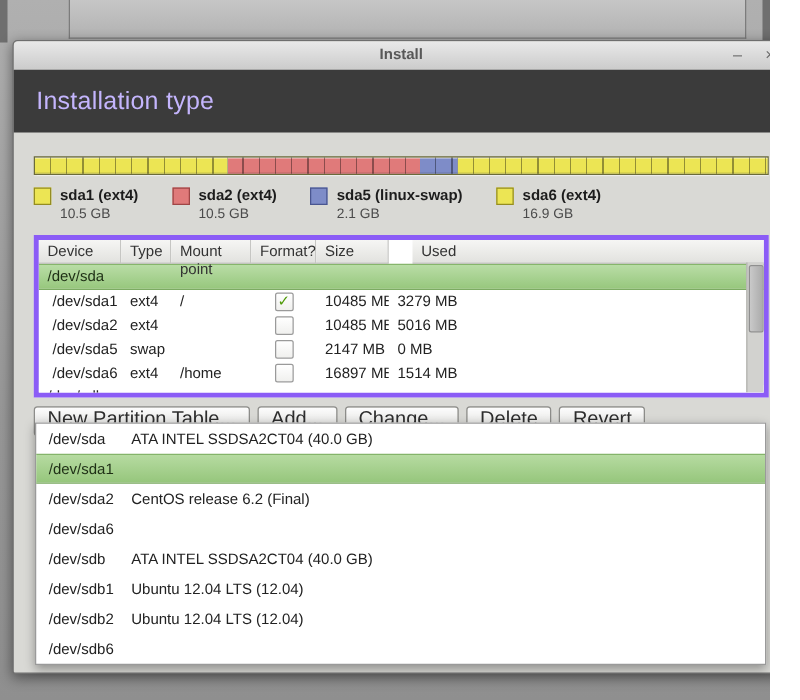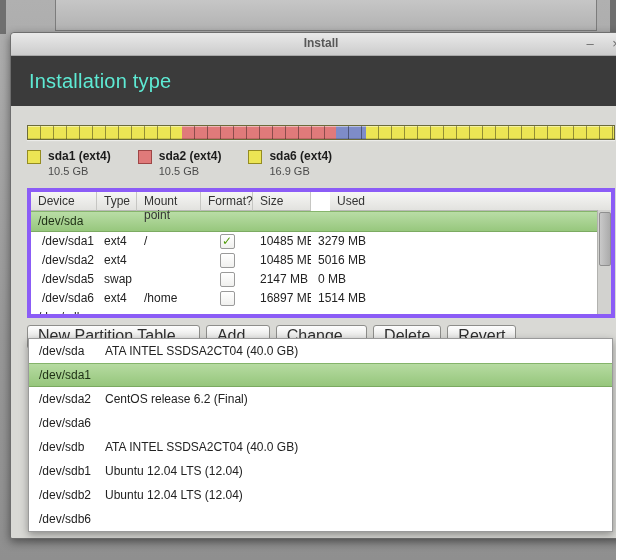--- a/index.html
+++ b/index.html
@@ -17,21 +17,21 @@
     box-shadow:0 3px 10px rgba(0,0,0,.45);}
   .titlebar{height:22px;border-radius:4px 4px 0 0;
     background:linear-gradient(#e9e9e9,#cccccc);
     border-bottom:1px solid #a8a8a8;position:relative;}
   .titlebar .title{position:absolute;left:0;right:0;top:3px;text-align:center;
     font-size:12px;font-weight:bold;color:#585858;}
   .win-controls{position:absolute;right:8px;top:2px;display:flex;gap:12px;}
   .win-btn{font-size:13px;color:#6b6b6b;width:14px;text-align:center;cursor:default;line-height:17px;}
 
   .header{height:50px;background:#3b3b3b;display:flex;align-items:center;}
-  .header h1{margin:0 0 0 18px;font-size:20px;font-weight:normal;color:#5eead4;letter-spacing:.2px;}
+  .header h1{margin:0 0 0 18px;font-size:20px;font-weight:normal;color:#c4b5fd;letter-spacing:.2px;}
 
   .content{padding:0 16px;position:relative;}
 
   
   .partbar{margin-top:19px;height:13px;display:flex;border:1px solid #6b6b3a;
     box-shadow:0 1px 1px rgba(255,255,255,.5);}
   .seg{height:100%;box-shadow:inset 0 1px rgba(255,255,255,.45), inset 0 -1px rgba(0,0,0,.15);
     background-clip:padding-box;position:relative;}
   .seg::after{content:"";position:absolute;inset:0;
     background:repeating-linear-gradient(90deg, transparent 0 12px, rgba(0,0,0,.38) 12px 13px);}
@@ -122,20 +122,25 @@
           <span class="swatch sw-yellow"></span>
           <span class="legend-label">sda1 (ext4)</span>
           <span class="legend-size">10.5 GB</span>
         </div>
         <div class="legend-item">
           <span class="swatch sw-pink"></span>
           <span class="legend-label">sda2 (ext4)</span>
           <span class="legend-size">10.5 GB</span>
         </div>
         <div class="legend-item">
+          <span class="swatch sw-blue"></span>
+          <span class="legend-label">sda5 (linux-swap)</span>
+          <span class="legend-size">2.1 GB</span>
+        </div>
+        <div class="legend-item">
           <span class="swatch sw-yellow"></span>
           <span class="legend-label">sda6 (ext4)</span>
           <span class="legend-size">16.9 GB</span>
         </div>
       </div>
 
       <div class="ptable">
         <div class="tgrid thead">
           <div class="cell">Device</div>
           <div class="cell">Type</div>

